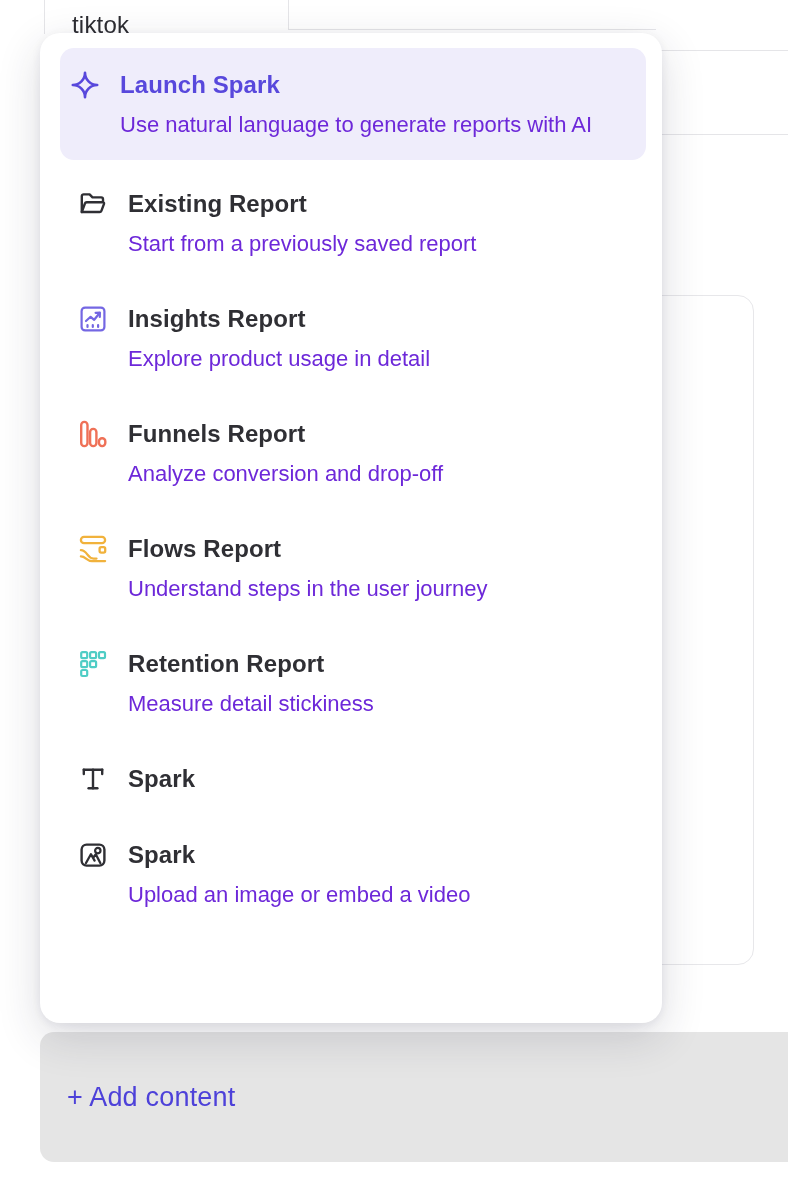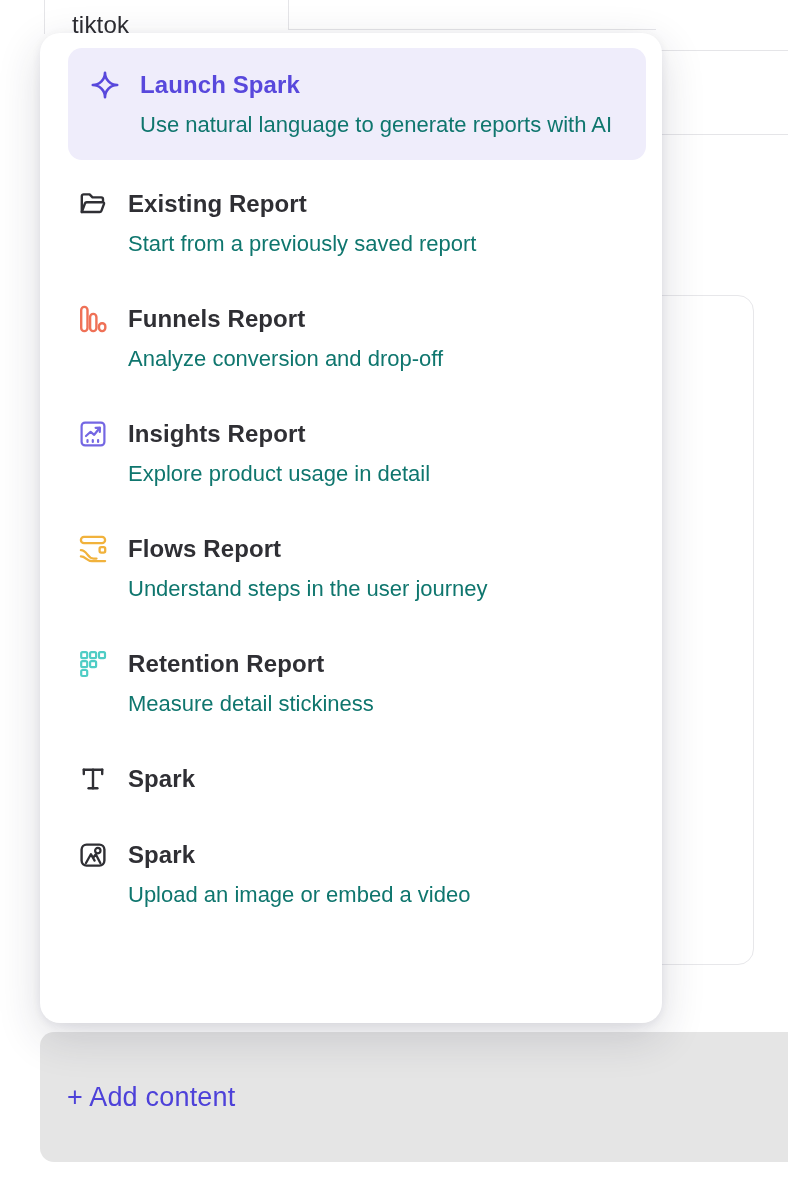--- a/index.html
+++ b/index.html
@@ -36,37 +36,37 @@
     padding-top: 15px;
     z-index: 5;
   }
 
   .menu-item {
     display: flex; align-items: flex-start;
     padding: 21px 15px 22px 38px;
     cursor: pointer;
   }
   .menu-item.highlighted {
-    margin: 0 16px 6px 28px;
-    padding: 20px 22px 20px 22px;
+    margin: 0 16px 6px 20px;
+    padding: 20px 22px 20px 10px;
     background: #efedfb;
     border-radius: 14px;
   }
   .item-icon {
     flex: 0 0 30px; width: 30px; height: 30px; margin-top: 2px;
   }
   .item-icon svg { display: block; }
   .item-text { margin-left: 20px; max-width: 478px; }
   .item-title {
     font-size: 24px; font-weight: 600; color: #2f2f34; line-height: 33px;
     letter-spacing: 0.1px;
   }
   .menu-item.highlighted .item-title { color: #5848dc; }
   .item-desc {
-    margin-top: 8px; font-size: 22px; color: #0f766e; line-height: 31px;
+    margin-top: 8px; font-size: 22px; color: #6d28d9; line-height: 31px;
   }
 
   
   .add-content-bar {
     position: absolute; left: 40px; top: 1032px; width: 748px; height: 130px;
     background: #e5e5e5; border-radius: 14px 0 0 14px;
     display: flex; align-items: center;
     cursor: pointer; z-index: 2;
   }
   .add-content-label {
@@ -104,42 +104,42 @@
         </svg>
       </span>
     <span class="item-text">
       <div class="item-title">Existing Report</div>
       <div class="item-desc">Start from a previously saved report</div>
     </span>
   </div>
     <div class="menu-item">
     <span class="item-icon">
         <svg width="30" height="30" viewBox="0 0 30 30" fill="none">
-          <rect x="3.2" y="2.9" width="6.3" height="24.2" rx="3.1" stroke="#ef7157" stroke-width="2.4"></rect>
-          <rect x="12.1" y="9.9" width="6.3" height="17.2" rx="3.1" stroke="#ef7157" stroke-width="2.4"></rect>
-          <rect x="21" y="19.3" width="6.3" height="7.8" rx="3" stroke="#ef7157" stroke-width="2.4"></rect>
-        </svg>
-      </span>
-    <span class="item-text">
-      <div class="item-title">Funnels Report</div>
-      <div class="item-desc">Analyze conversion and drop-off</div>
-    </span>
-  </div>
-    <div class="menu-item">
-    <span class="item-icon">
-        <svg width="30" height="30" viewBox="0 0 30 30" fill="none">
           <rect x="3.6" y="3.6" width="22.8" height="22.8" rx="3.5" stroke="#7467e3" stroke-width="2.2"></rect>
           <path d="M8 17 L12.6 12.8 L16.2 15.8 L21.6 9" stroke="#7467e3" stroke-width="2.2" stroke-linecap="round" stroke-linejoin="round"></path>
           <path d="M17.6 8.8 L21.9 8.7 L21.8 13" stroke="#7467e3" stroke-width="2.2" stroke-linecap="round" stroke-linejoin="round"></path>
           <path d="M9.5 21 v2 M14.8 21 v2 M20.1 21 v2" stroke="#7467e3" stroke-width="2.2" stroke-linecap="round"></path>
         </svg>
       </span>
     <span class="item-text">
       <div class="item-title">Insights Report</div>
       <div class="item-desc">Explore product usage in detail</div>
+    </span>
+  </div>
+    <div class="menu-item">
+    <span class="item-icon">
+        <svg width="30" height="30" viewBox="0 0 30 30" fill="none">
+          <rect x="3.2" y="2.9" width="6.3" height="24.2" rx="3.1" stroke="#ef7157" stroke-width="2.4"></rect>
+          <rect x="12.1" y="9.9" width="6.3" height="17.2" rx="3.1" stroke="#ef7157" stroke-width="2.4"></rect>
+          <rect x="21" y="19.3" width="6.3" height="7.8" rx="3" stroke="#ef7157" stroke-width="2.4"></rect>
+        </svg>
+      </span>
+    <span class="item-text">
+      <div class="item-title">Funnels Report</div>
+      <div class="item-desc">Analyze conversion and drop-off</div>
     </span>
   </div>
     <div class="menu-item">
     <span class="item-icon">
         <svg width="30" height="30" viewBox="0 0 30 30" fill="none">
           <rect x="2.9" y="2.9" width="24.2" height="6.2" rx="3.1" stroke="#f1b23c" stroke-width="2.3"></rect>
           <rect x="21.6" y="13.1" width="5.6" height="5.6" rx="1.6" stroke="#f1b23c" stroke-width="2.3"></rect>
           <path d="M2.9 16.2 C9.5 16.2 9 24.6 15.5 24.6 L18.5 24.6" stroke="#f1b23c" stroke-width="2.3" stroke-linecap="round"></path>
           <path d="M2.9 22.4 C7.8 22.4 8.4 27.1 14 27.1 L27.1 27.1" stroke="#f1b23c" stroke-width="2.3" stroke-linecap="round"></path>
         </svg>

